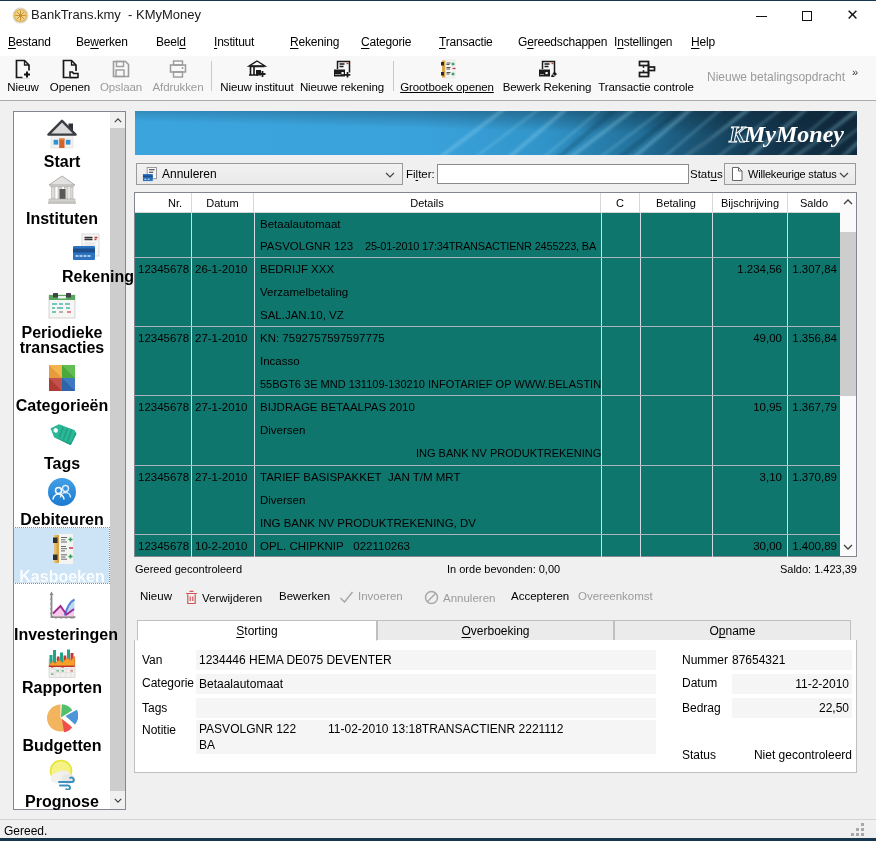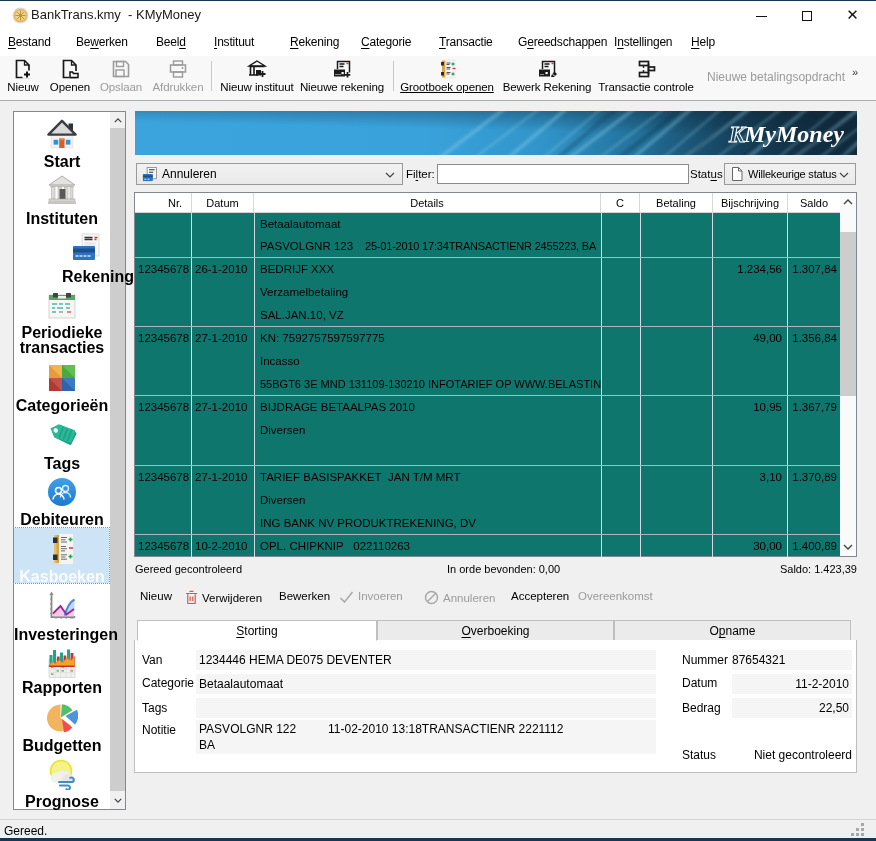--- a/index.html
+++ b/index.html
@@ -512,20 +512,21 @@
   <div class="cell ramt" style="left:653px; top:134px; width:49px;">1.356,84</div>
   <div class="cell" style="left:125px; top:157px; width:340px;">Incasso</div>
   <div class="cell" style="left:125px; top:180px; width:341px; font-size:11px;">55BGT6 3E MND 131109-130210 INFOTARIEF OP WWW.BELASTINGDIENST</div>
 
   <div class="cell" style="left:3px; top:203px; width:51px;">12345678</div>
   <div class="cell" style="left:60px; top:203px; width:56px;">27-1-2010</div>
   <div class="cell" style="left:125px; top:203px; width:340px;">BIJDRAGE BETAALPAS 2010</div>
   <div class="cell ramt" style="left:578px; top:203px; width:69px;">10,95</div>
   <div class="cell ramt" style="left:653px; top:203px; width:49px;">1.367,79</div>
   <div class="cell" style="left:125px; top:226px; width:340px;">Diversen</div>
+    <div class="cell" style="left:281px; top:249px; width:185px; font-size:11px;">ING BANK NV PRODUKTREKENING</div>
 
   <div class="cell" style="left:3px; top:273px; width:51px;">12345678</div>
   <div class="cell" style="left:60px; top:273px; width:56px;">27-1-2010</div>
   <div class="cell" style="left:125px; top:273px; width:340px;">TARIEF BASISPAKKET&nbsp; JAN T/M MRT</div>
   <div class="cell ramt" style="left:578px; top:273px; width:69px;">3,10</div>
   <div class="cell ramt" style="left:653px; top:273px; width:49px;">1.370,89</div>
   <div class="cell" style="left:125px; top:296px; width:340px;">Diversen</div>
   <div class="cell" style="left:125px; top:319px; width:340px;">ING BANK NV PRODUKTREKENING, DV</div>
 
   <div class="cell" style="left:3px; top:342px; width:51px;">12345678</div>

